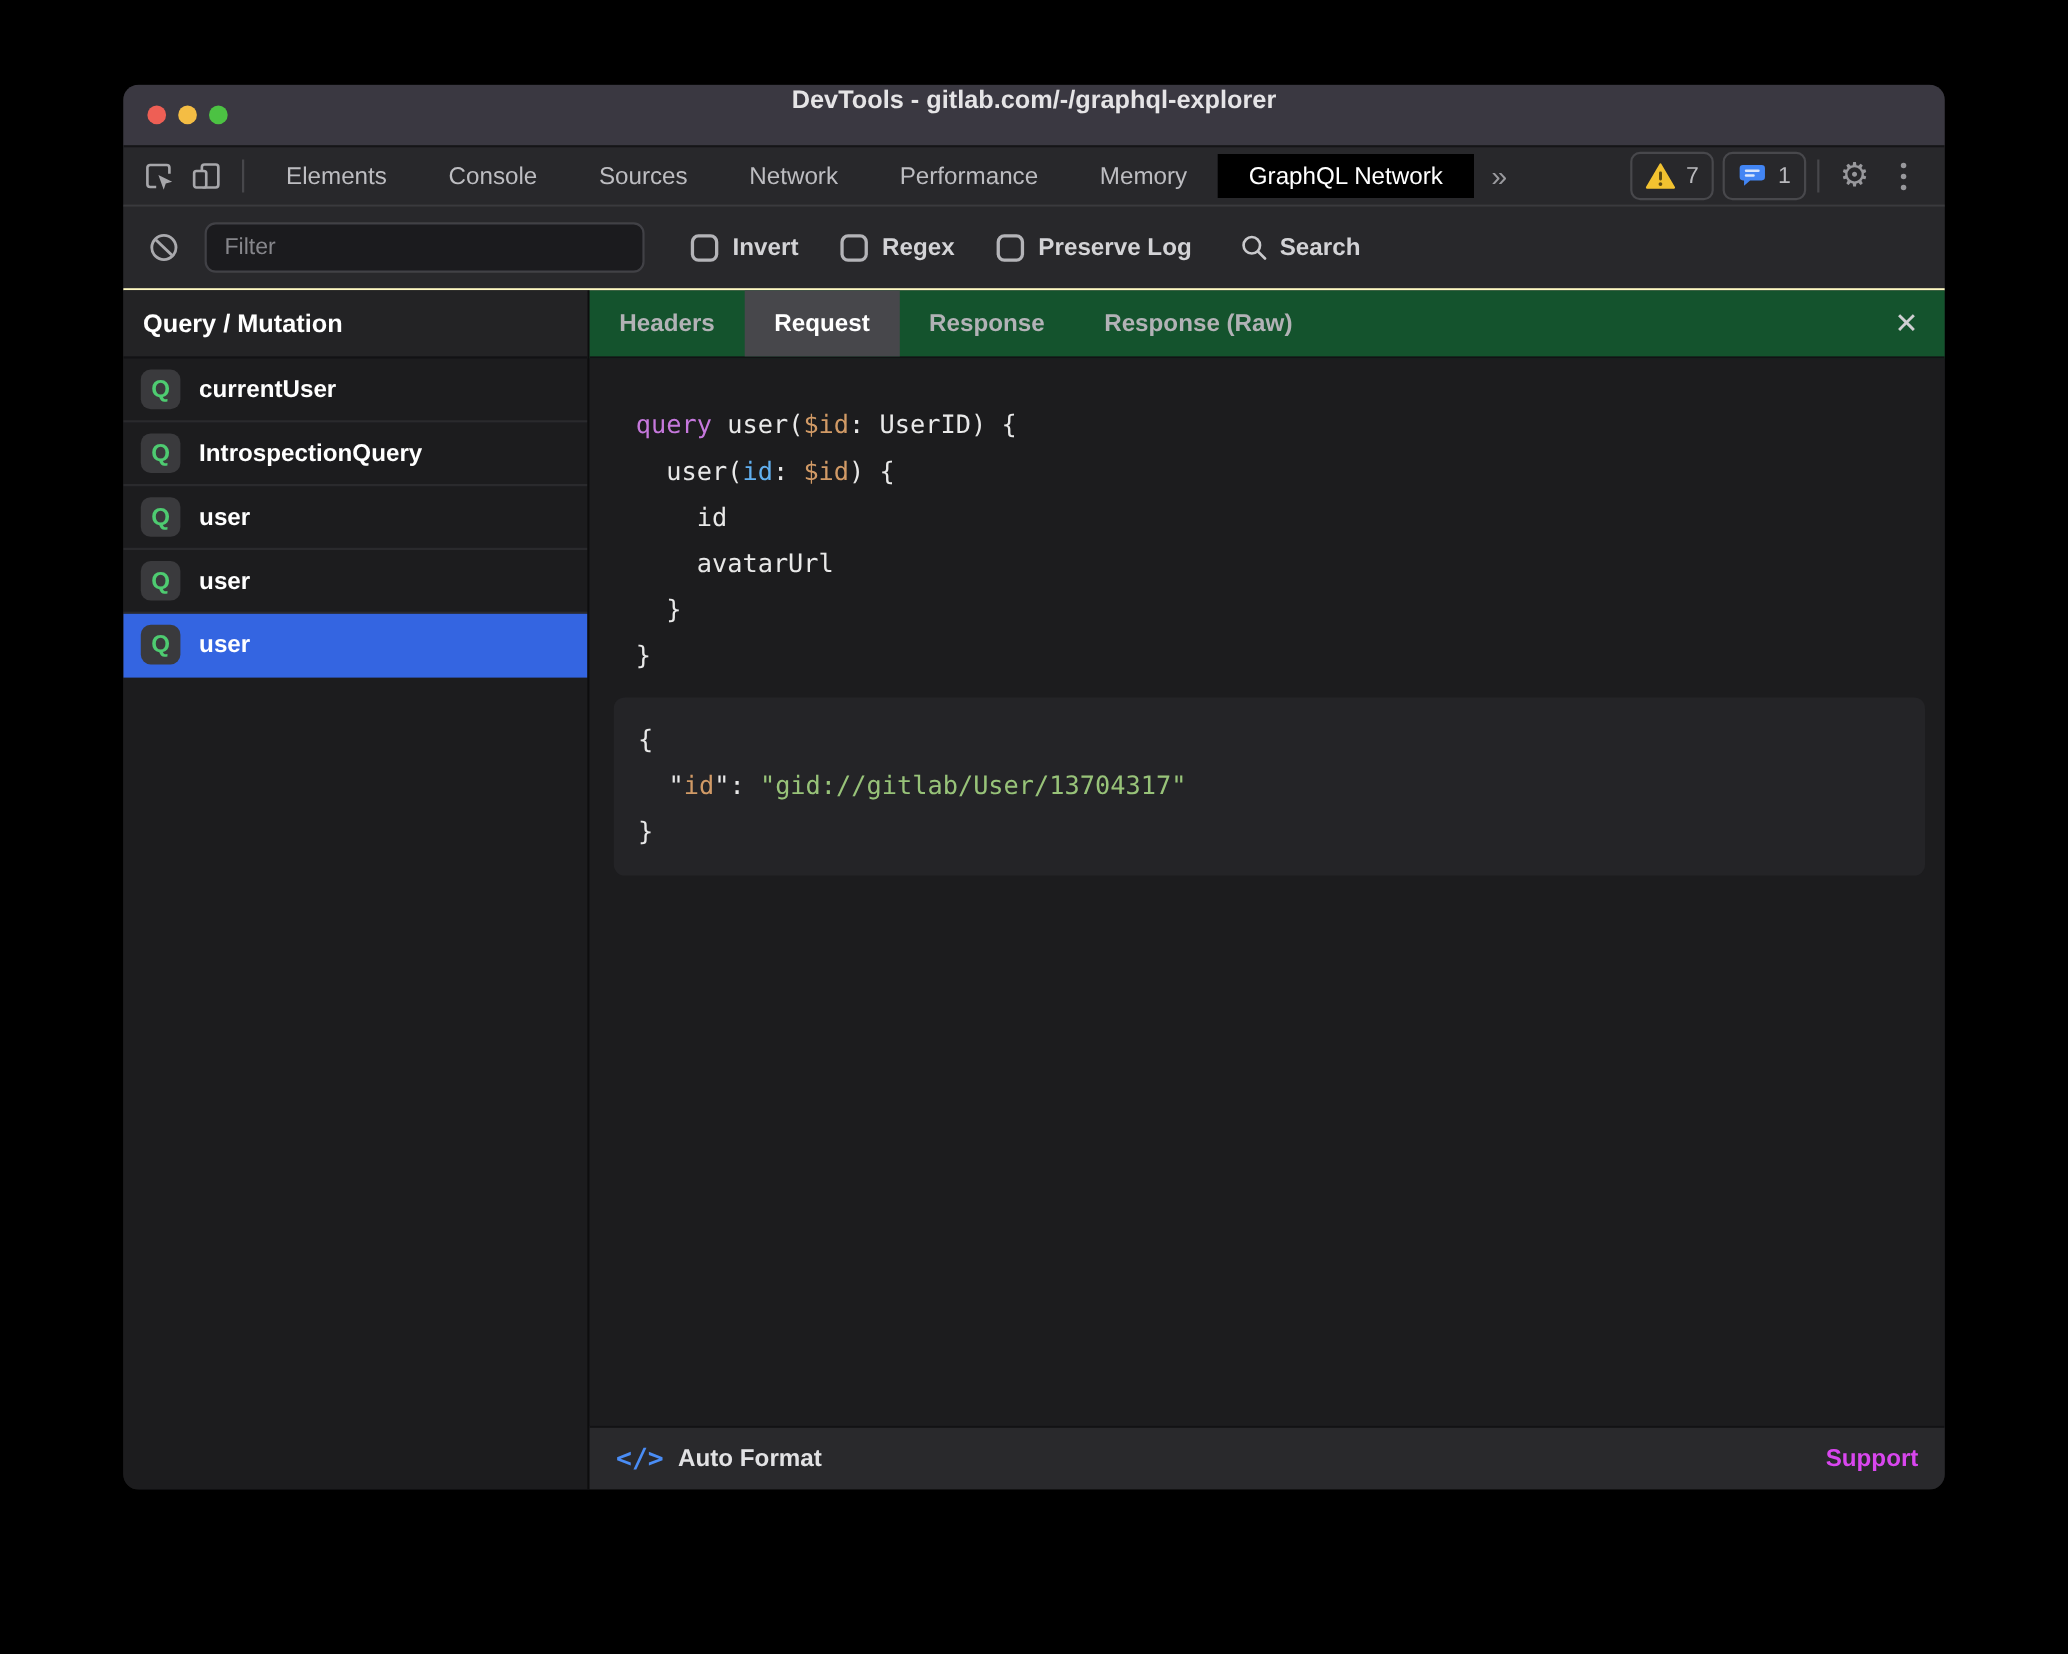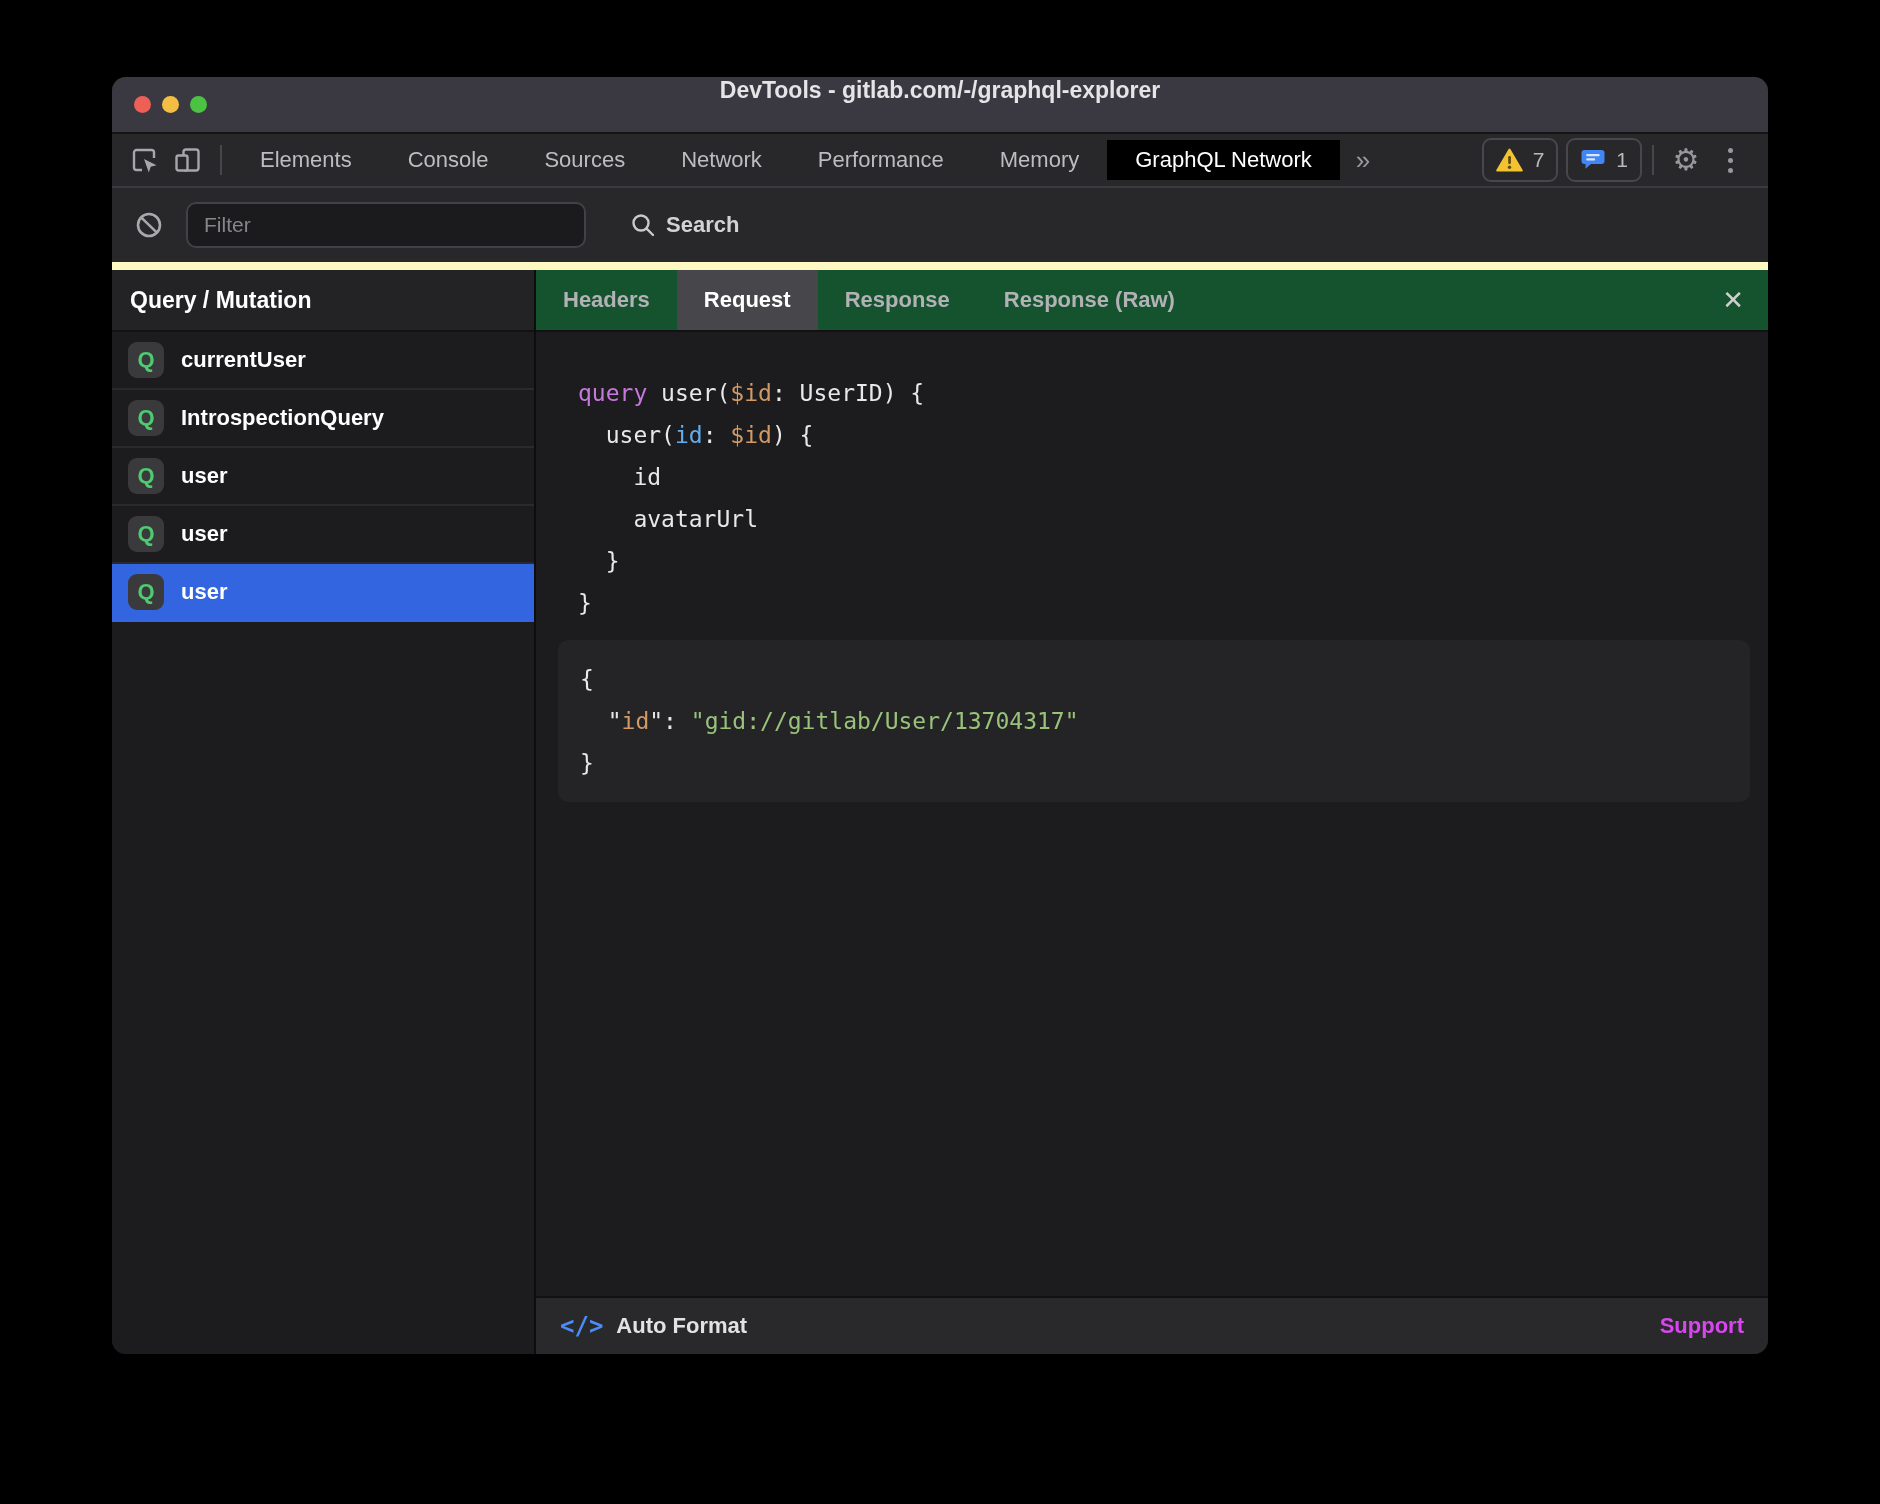--- a/index.html
+++ b/index.html
@@ -32,21 +32,21 @@
   .tb-spacer{flex:1;}
   .badge-group{display:flex;align-items:center;gap:8px;}
   .badge-btn{display:flex;align-items:center;gap:10px;height:40px;padding:0 12px;
              border:2px solid #48484c;border-radius:9px;color:#b9b9bd;font-size:21px;}
   .gear{font-size:30px;color:#98989c;line-height:1;}
   .kebab{display:flex;flex-direction:column;gap:5px;align-items:center;width:30px;}
   .kebab i{width:5px;height:5px;border-radius:50%;background:#98989c;}
 
   
   .filter-row{height:74px;flex:0 0 auto;background:#28282b;display:flex;align-items:center;
-              padding:0 22px;border-bottom:8px solid #fef9c3;}
+              padding:0 22px;border-bottom:2px solid #fef9c3;}
   .block-icon{margin-right:22px;display:flex;}
   .filter-input{width:400px;height:46px;box-sizing:border-box;background:#1b1b1e;
                 border:2px solid #414146;border-radius:10px;color:#d6d6d8;
                 font-size:21px;padding:0 16px;outline:none;font-family:"Liberation Sans",sans-serif;}
   .filter-input::placeholder{color:#86868b;}
   #filter-checkboxes{display:flex;align-items:center;gap:38px;margin-left:42px;}
   .chk-group{display:flex;align-items:center;}
   .chk-box{width:25px;height:25px;border:3px solid #b4b4b8;border-radius:7px;box-sizing:border-box;}
   .chk-label{color:#d3d3d6;font-weight:600;font-size:22px;margin-left:13px;white-space:nowrap;}
   .search-group{display:flex;align-items:center;margin-left:44px;gap:10px;}
@@ -171,20 +171,34 @@
   </div>
 
   <div class="filter-row">
     <div class="block-icon">
       <svg width="30" height="30" viewBox="0 0 30 30" fill="none">
         <circle cx="15" cy="15" r="11" stroke="#a9a9ad" stroke-width="2.6"></circle>
         <line x1="7.6" y1="7.9" x2="22.4" y2="22.1" stroke="#a9a9ad" stroke-width="2.6"></line>
       </svg>
     </div>
     <input class="filter-input" type="text" placeholder="Filter" style="">
+    <div id="filter-checkboxes">
+        <div class="chk-group">
+          <span class="chk-box"></span>
+          <span class="chk-label">Invert</span>
+        </div>
+        <div class="chk-group">
+          <span class="chk-box"></span>
+          <span class="chk-label">Regex</span>
+        </div>
+        <div class="chk-group">
+          <span class="chk-box"></span>
+          <span class="chk-label">Preserve Log</span>
+        </div>
+      </div>
     <div class="search-group">
       <svg width="26" height="26" viewBox="0 0 26 26" fill="none">
         <circle cx="11" cy="11" r="7.5" stroke="#c9c9cc" stroke-width="2.4"></circle>
         <line x1="16.6" y1="16.6" x2="23" y2="23" stroke="#c9c9cc" stroke-width="2.4" stroke-linecap="round"></line>
       </svg>
       <span class="search-label">Search</span>
     </div>
   </div>
 
   <div class="main">

